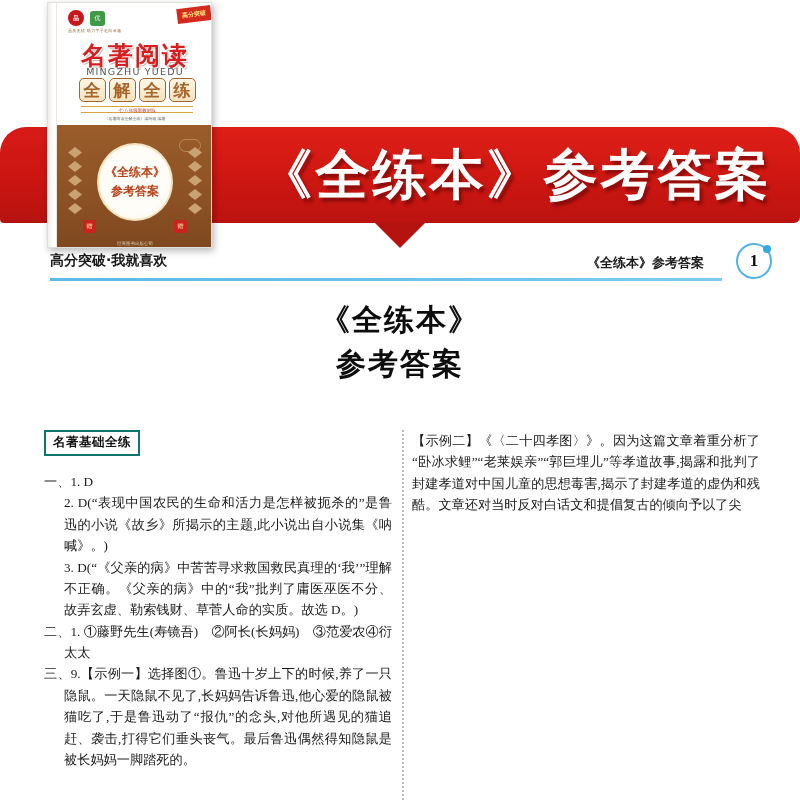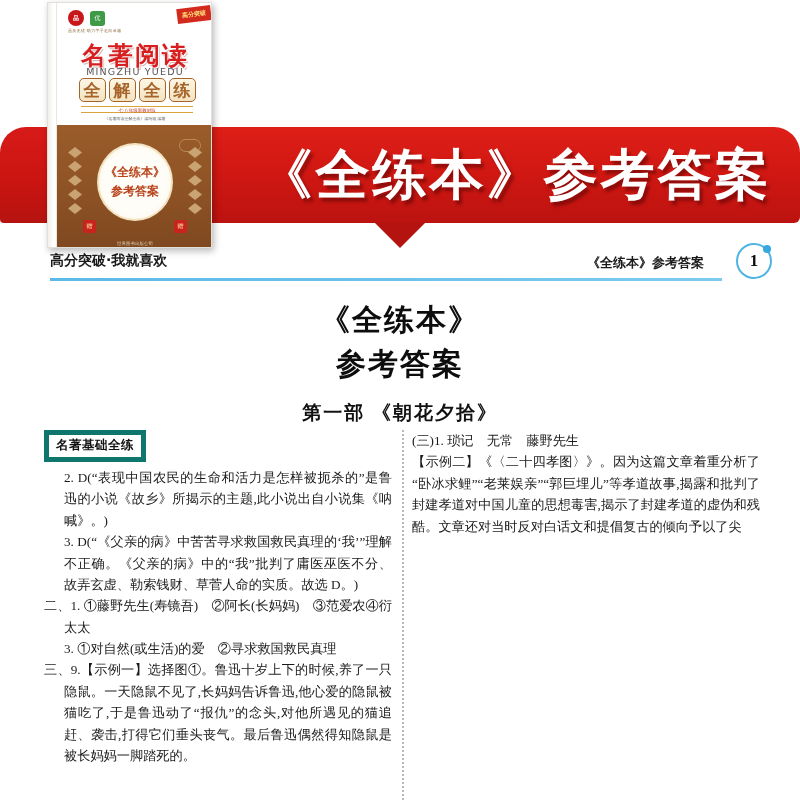--- a/index.html
+++ b/index.html
@@ -202,25 +202,25 @@
   .col { position:absolute; top:0; width:348px; height:370px; overflow:hidden; }
   .col.left { left:0; }
   .col.right { left:368px; }
   .coldiv {
     position:absolute; left:358px; top:0; width:0;
     height:370px;
     border-left:2px dotted #b8b8b8;
   }
   .sec-badge {
     display:inline-block;
-    border:5px solid #0f766e;
+    border:2px solid #0f766e;
     padding:2px 7px 3px 7px;
     font-size:12.5px; font-weight:bold; color:#111;
     font-family:"DejaVu Sans","Liberation Sans",sans-serif;
-    margin-bottom:5px;
+    margin-bottom:15px;
     letter-spacing:.5px;
   }
   .p {
     font-size:13.2px;
     line-height:1.62;
     color:#1a1a1a;
     margin:0 0 0 0;
     text-align:justify;
     font-family:"Liberation Serif","DejaVu Serif",serif;
     letter-spacing:0px;
@@ -289,34 +289,32 @@
   <div class="runhead">
     <div class="runhead-left">高分突破·我就喜欢</div>
     <div class="runhead-right">《全练本》参考答案</div>
   </div>
   <div class="runrule"></div>
   <div class="pagenum">1</div>
   <div class="pagedot"></div>
 
   <div class="doc-title1">《全练本》</div>
   <div class="doc-title2">参考答案</div>
-  <div class="part-title">第一部  《朝花夕拾》</div>
 
   <div class="cols">
     <div class="coldiv"></div>
 
     <div class="col left">
       <div class="sec-badge">名著基础全练</div>
+      <p class="p hang">一、1. D</p>
       <p class="p hang2">2. D(“表现中国农民的生命和活力是怎样被扼杀的”是鲁迅的小说《故乡》所揭示的主题,此小说出自小说集《呐喊》。)</p>
       <p class="p hang2">3. D(“《父亲的病》中苦苦寻求救国救民真理的‘我’”理解不正确。《父亲的病》中的“我”批判了庸医巫医不分、故弄玄虚、勒索钱财、草菅人命的实质。故选 D。)</p>
       <p class="p hang">二、1. ①藤野先生(寿镜吾)　②阿长(长妈妈)　③范爱农④衍太太</p>
-      <p class="p hang2">3. ①对自然(或生活)的爱　②寻求救国救民真理</p>
       <p class="p hang">三、9.【示例一】选择图①。鲁迅十岁上下的时候,养了一只隐鼠。一天隐鼠不见了,长妈妈告诉鲁迅,他心爱的隐鼠被猫吃了,于是鲁迅动了“报仇”的念头,对他所遇见的猫追赶、袭击,打得它们垂头丧气。最后鲁迅偶然得知隐鼠是被长妈妈一脚踏死的。</p>
       
     </div>
 
     <div class="col right">
-      <p class="p">(三)1. 琐记　无常　藤野先生</p>
       <p class="p">【示例二】《〈二十四孝图〉》。因为这篇文章着重分析了“卧冰求鲤”“老莱娱亲”“郭巨埋儿”等孝道故事,揭露和批判了封建孝道对中国儿童的思想毒害,揭示了封建孝道的虚伪和残酷。文章还对当时反对白话文和提倡复古的倾向予以了尖</p>
     </div>
   </div>
 
 </div>
 
 </body></html>

